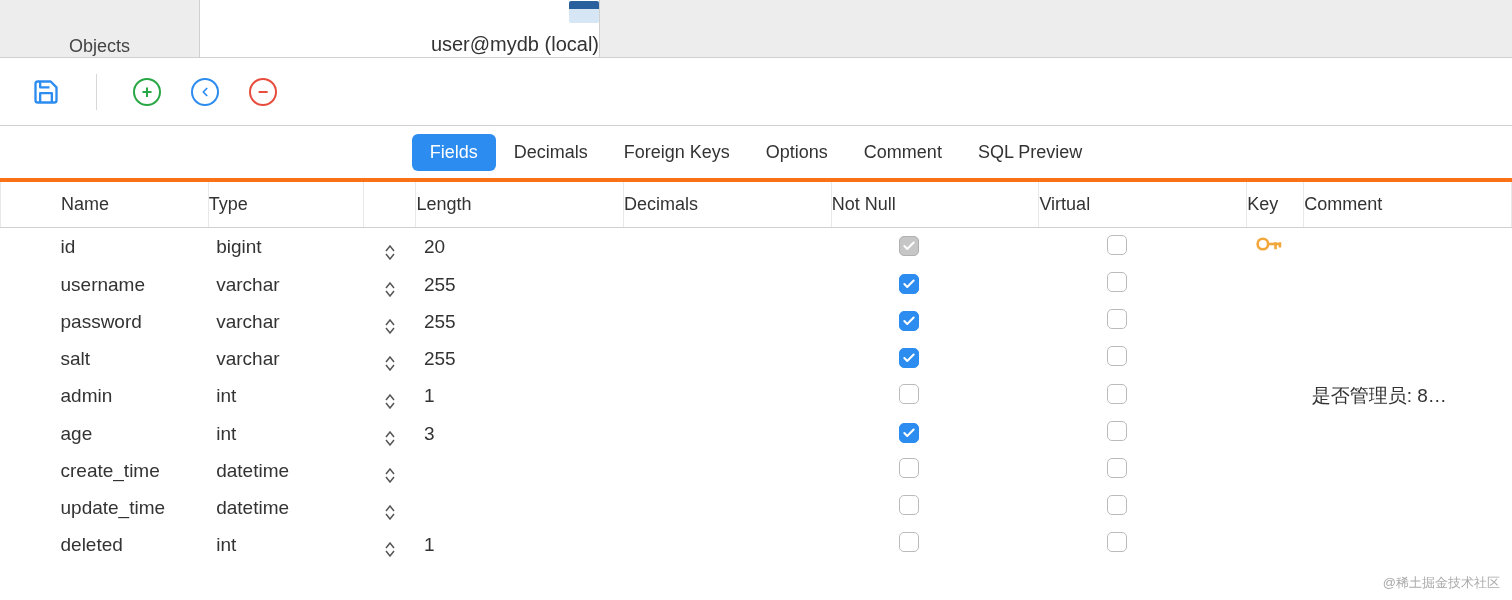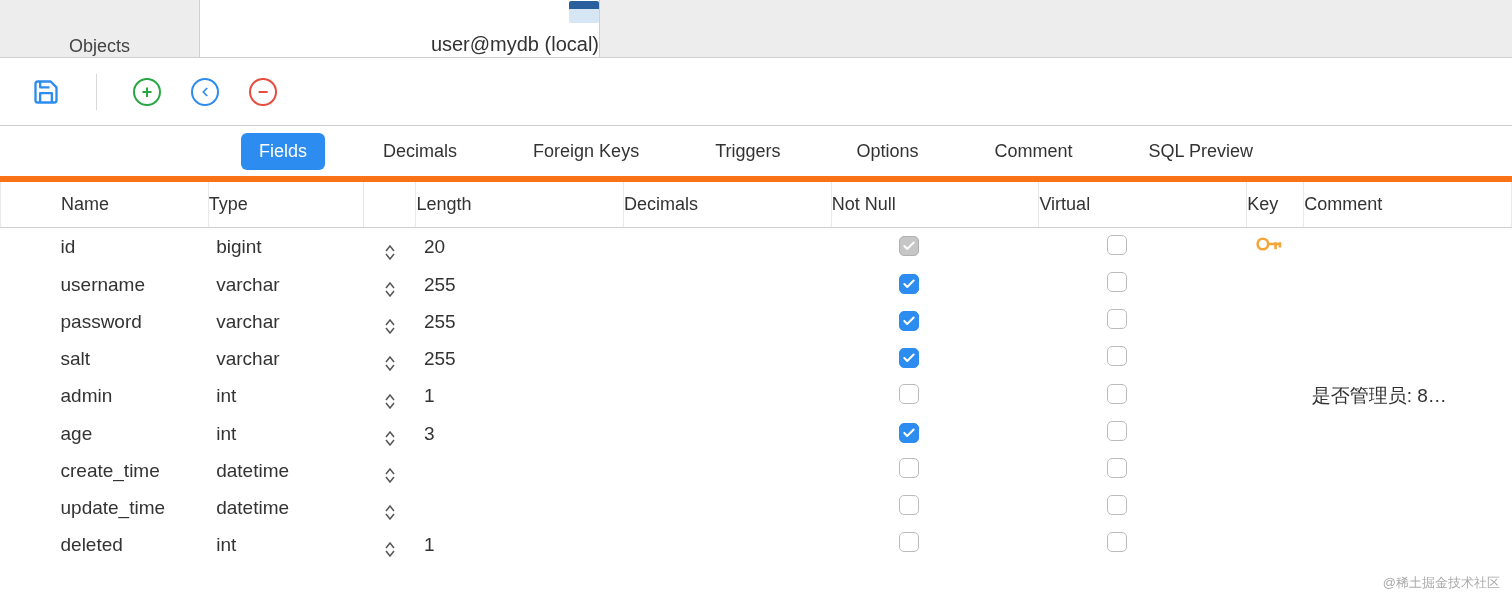--- a/index.html
+++ b/index.html
@@ -98,22 +98,21 @@
     .circle-btn.green { border-color: #28a745; color: #28a745; }
     .circle-btn.blue { border-color: #2d8cf0; color: #2d8cf0; }
     .circle-btn.red { border-color: #e74c3c; color: #e74c3c; }
 
     
     .subtabs {
       height: 56px;
       display: flex;
       align-items: center;
       justify-content: center;
-      gap: 40px;
-      border-bottom: 6px solid #f97316;
+      border-bottom: 4px solid #f97316;
       font-size: 18px;
       color: #333;
     }
     .subtab {
       padding: 8px 18px;
       border-radius: 6px;
       cursor: pointer;
     }
     .subtab.active {
       background: #2d8cf0;
@@ -244,21 +243,20 @@
   </span>
   <span class="tool-icon">
     <span class="circle-btn red">−</span>
   </span>
 </div>
 
 <div class="subtabs">
   <div class="subtab active">Fields</div>
   <div class="subtab">Decimals</div>
   <div class="subtab">Foreign Keys</div>
-  <div class="subtab">Triggers</div>
   <div class="subtab">Options</div>
   <div class="subtab">Comment</div>
   <div class="subtab">SQL Preview</div>
 </div>
 
 <table class="table">
   <thead>
     <tr>
       <th class="col-name">Name</th>
       <th class="col-type">Type</th>

